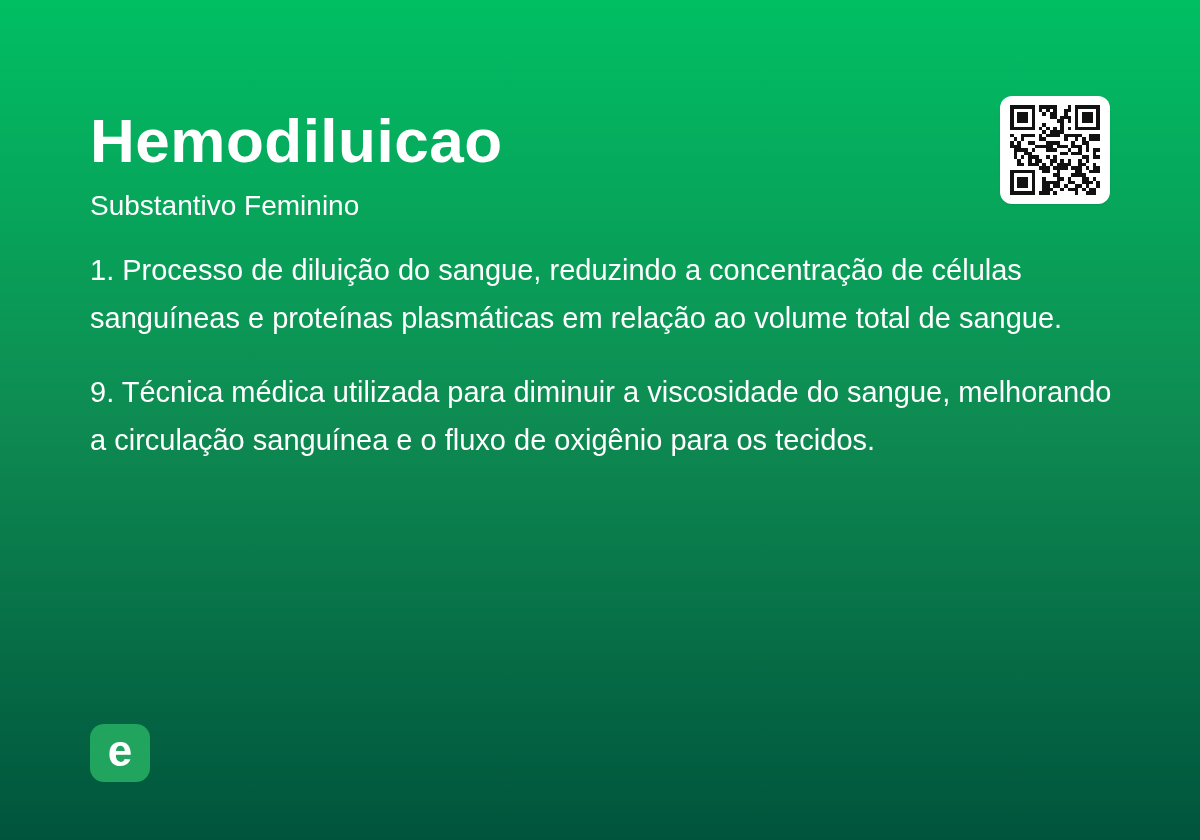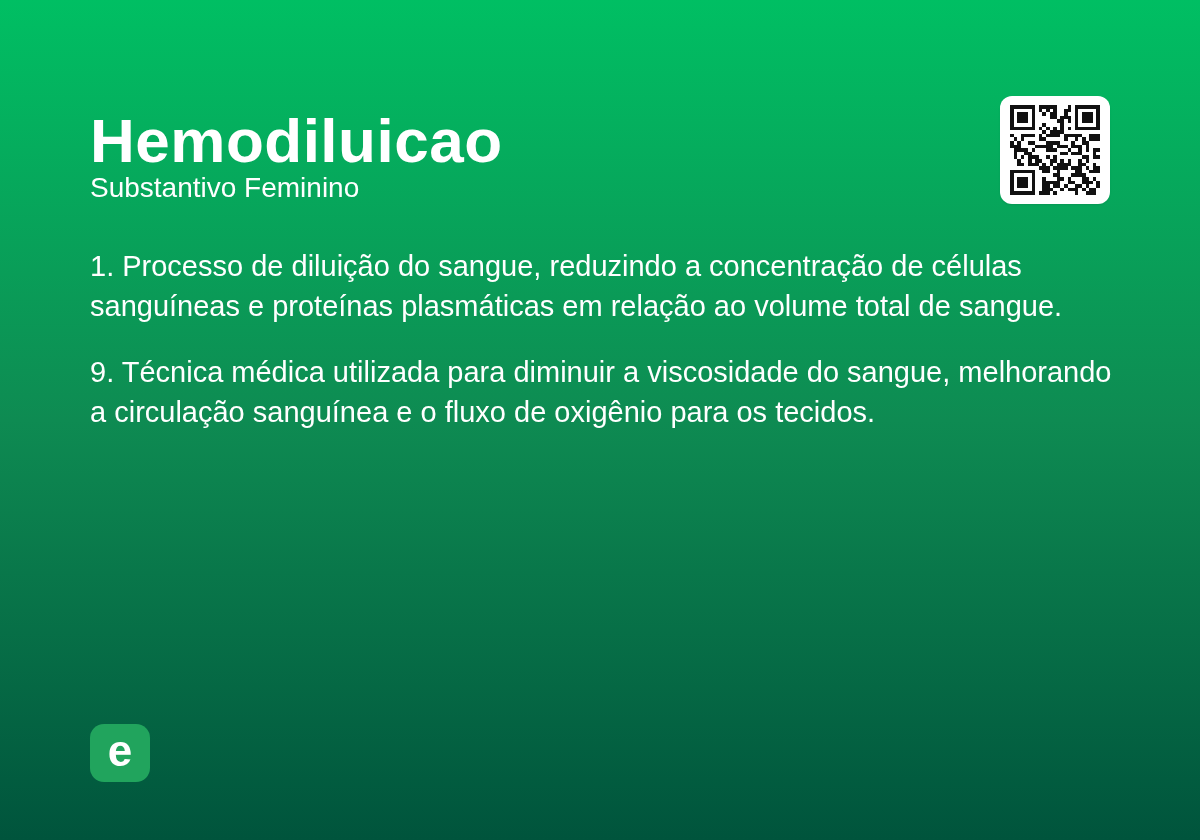--- a/index.html
+++ b/index.html
@@ -18,20 +18,21 @@
   .header { position: absolute; left: 90px; top: 88px; }
   .title {
     font-size: 62px;
     font-weight: 800;
     letter-spacing: 0.5px;
     line-height: 1.0;
     color: #ffffff;
     margin-top: 22px;
   }
   .subtitle {
+    margin-top: 18px;
     font-size: 28px;
     font-weight: 500;
     color: #ffffff;
   }
 
   .qr-box {
     position: absolute;
     left: 1000px;
     top: 96px;
     width: 110px;
@@ -47,21 +48,21 @@
 
   .definitions {
     position: absolute;
     left: 90px;
     top: 246px;
     width: 1040px;
   }
   .definition {
     font-size: 29px;
     font-weight: 500;
-    line-height: 40px;
+    line-height: 48px;
     color: #ffffff;
     margin-bottom: 26px;
   }
 
   .footer-logo {
     position: absolute;
     left: 90px;
     top: 724px;
     width: 60px;
     height: 58px;

